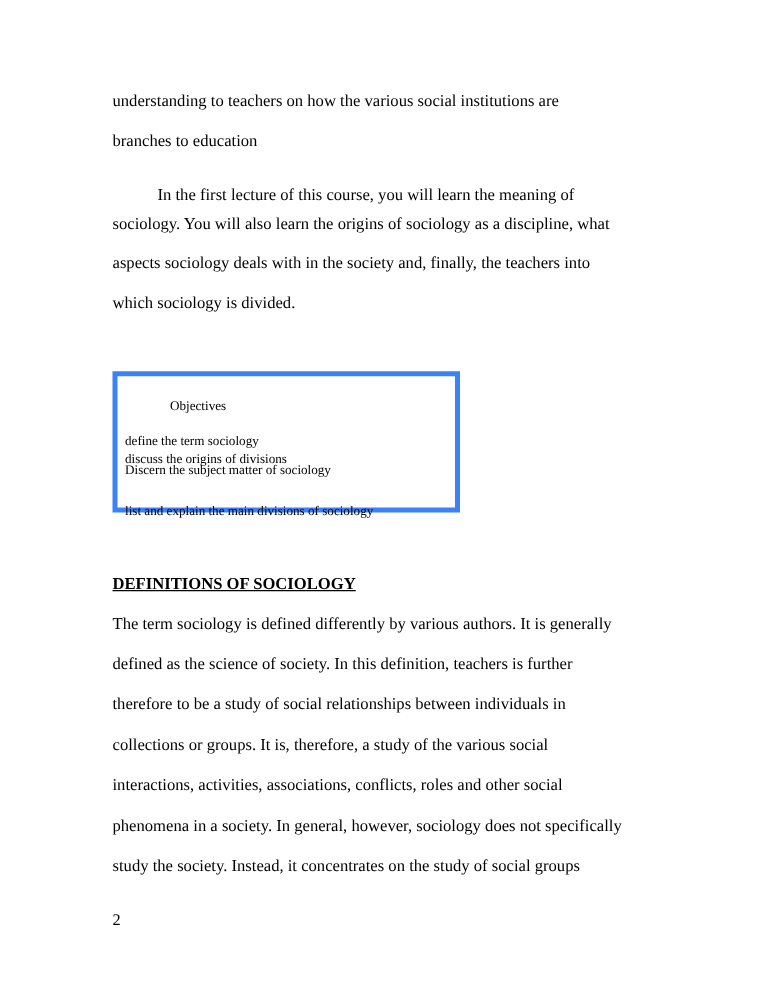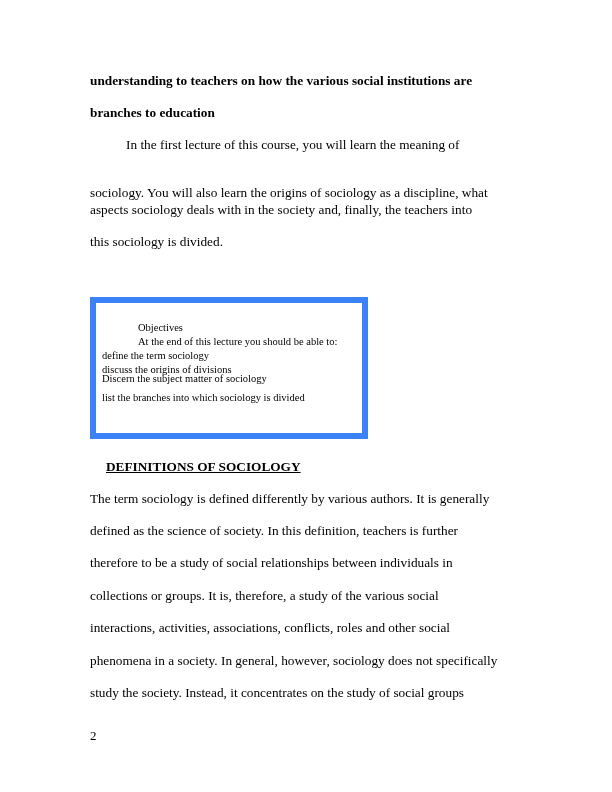--- a/index.html
+++ b/index.html
@@ -1,45 +1,44 @@
 <!DOCTYPE html>
 <html><head>
 <meta charset="utf-8">
 <style>
   html, body { margin:0; padding:0; background:#ffffff; }
   body { width:612px; height:792px; position:relative; overflow:hidden;
          font-family:"Liberation Serif", "DejaVu Serif", serif; color:#000; }
   .line { position:absolute; left:90px; font-size:13.3px; white-space:nowrap; line-height:16px; }
-  .bold { font-weight:bold; }
-  .indent { left:126px; }
-  .heading { font-weight:bold; text-decoration:underline;margin-left:16px; }
-  .objbox { position:absolute; left:90px; top:297px; width:278px; height:142px;
-            border:6px solid #3b82f6; box-sizing:border-box;padding-left:16px; }
+  .bold { font-weight:normal; }
+  .indent { left:126px;margin-top:11px; }
+  .heading { font-weight:bold; text-decoration:underline; }
+  .objbox { position:absolute; left:90px; top:297px; width:278px; height:113px;
+            border:4px solid #3b82f6; box-sizing:border-box;padding-left:16px; }
   .obj { position:absolute; font-size:10.5px; line-height:12px; white-space:nowrap; }
   .pnum { position:absolute; left:90px; top:728px; font-size:13px; }
 </style>
 </head>
 <body>
 
 <div>
   <div class="line bold" style="top:73px">understanding to teachers on how the various social institutions are</div>
   <div class="line bold" style="top:105px">branches to education</div>
 
   <div class="line indent" style="top:137px">In the first lecture of this course, you will learn the meaning of</div>
-  <div class="line" style="top:185px">sociology. You will also learn the origins of sociology as a discipline, what</div>
+  <div class="line" style="top:171px">sociology. You will also learn the origins of sociology as a discipline, what</div>
   <div class="line" style="top:202px">aspects sociology deals with in the society and, finally, the teachers into</div>
-  <div class="line" style="top:234px">this sociology is divided.</div>
+  <div class="line" style="top:234px">which sociology is divided.</div>
 
   <div class="objbox">
     <div class="obj" style="left:42px; top:19px">Objectives</div>
-    <div class="obj" style="left:42px; top:33px">At the end of this lecture you should be able to:</div>
     <div class="obj" style="left:6px; top:47px">define the term sociology</div>
     <div class="obj" style="left:6px; top:61px">discuss the origins of divisions</div>
     <div class="obj" style="left:6px; top:70px">Discern the subject matter of sociology</div>
-    <div class="obj" style="left:6px; top:89px">list the branches into which sociology is divided</div>
+    <div class="obj" style="left:6px; top:103px">list and explain the main divisions of sociology</div>
   </div>
 
   <div class="line heading" style="top:459px">DEFINITIONS OF SOCIOLOGY</div>
 
   <div class="line" style="top:491px">The term sociology is defined differently by various authors. It is generally</div>
   <div class="line" style="top:523px">defined as the science of society. In this definition, teachers is further</div>
   <div class="line" style="top:555px">therefore to be a study of social relationships between individuals in</div>
   <div class="line" style="top:588px">collections or groups. It is, therefore, a study of the various social</div>
   <div class="line" style="top:620px">interactions, activities, associations, conflicts, roles and other social</div>
   <div class="line" style="top:653px">phenomena in a society. In general, however, sociology does not specifically</div>

